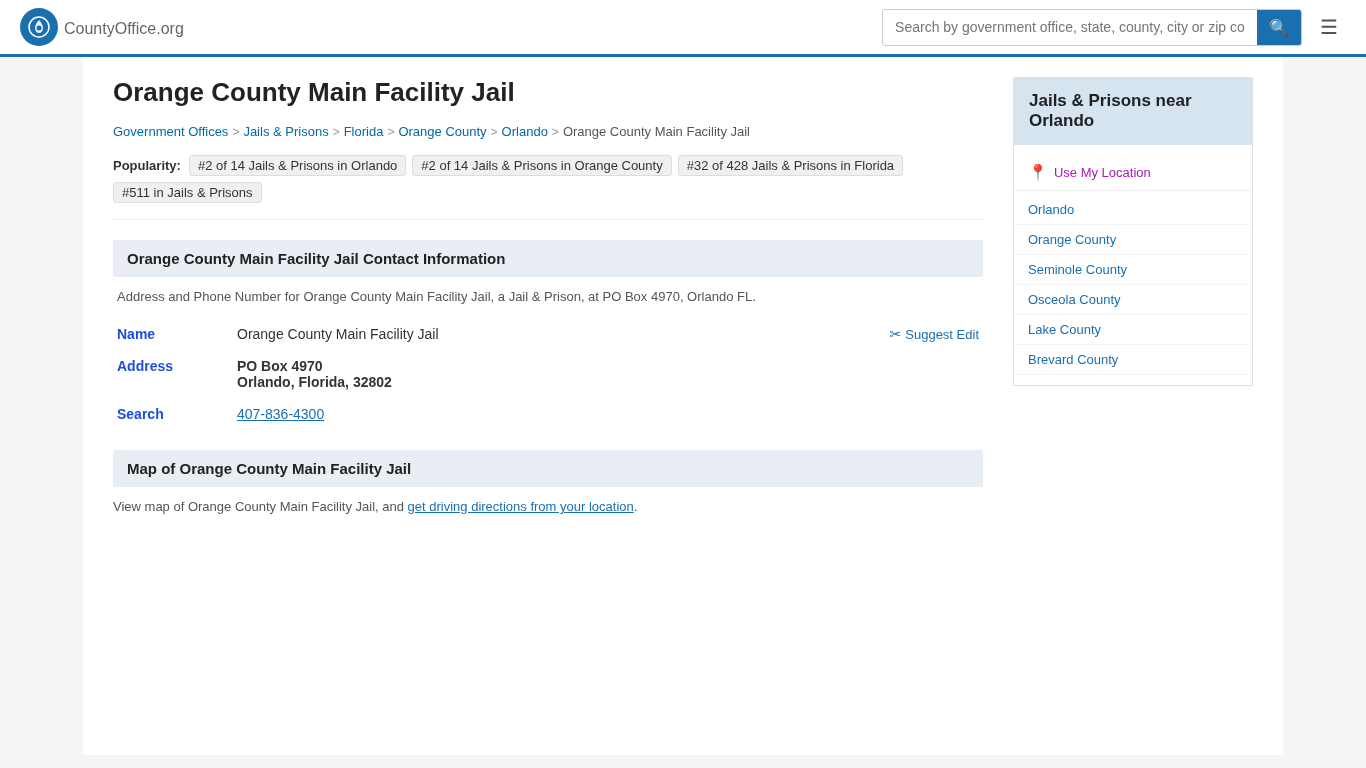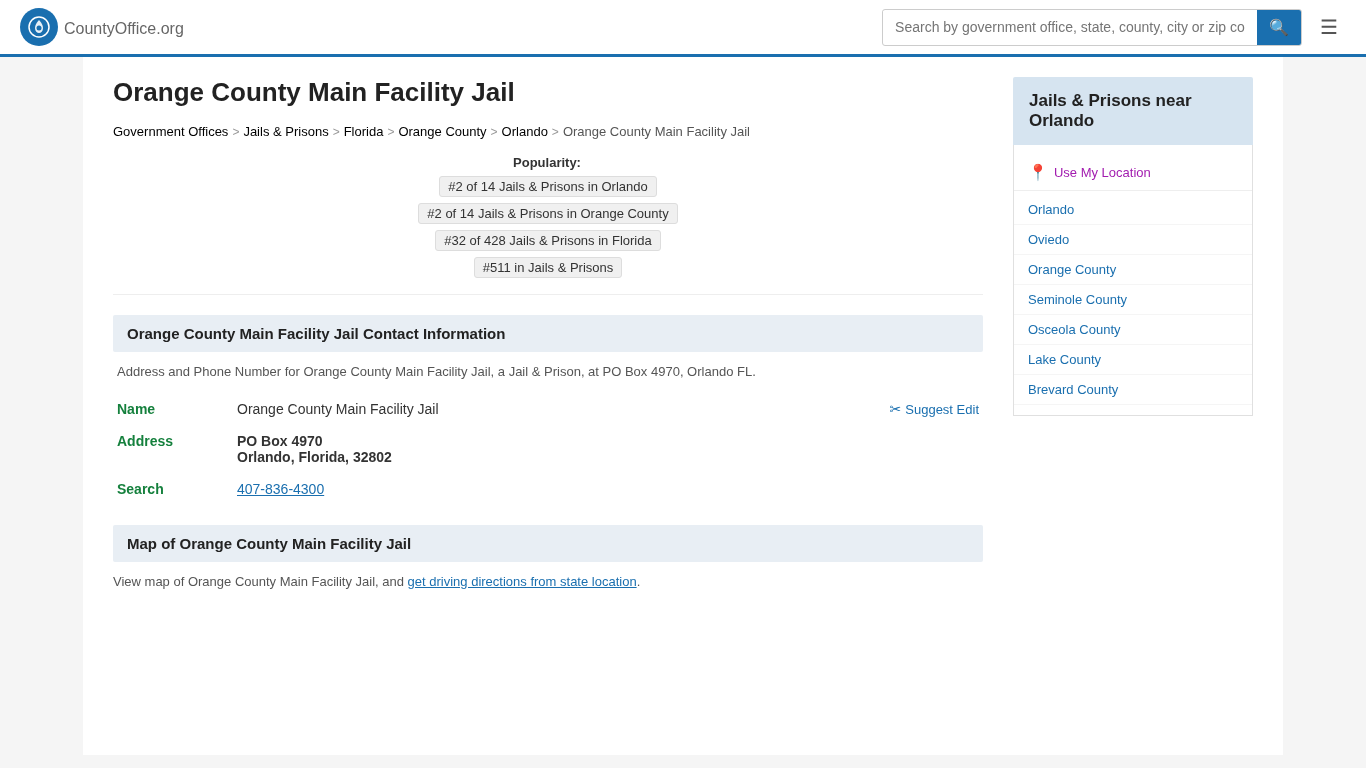--- a/index.html
+++ b/index.html
@@ -106,36 +106,35 @@
     .breadcrumb {
       display: flex;
       flex-wrap: wrap;
       align-items: center;
       gap: 4px;
       font-size: 13px;
       color: #555;
       margin-bottom: 16px;
     }
     .breadcrumb a {
-      color: #000000;
+      color: #0369a1;
       text-decoration: none;
     }
     .breadcrumb .sep { color: #999; font-size: 12px; }
 
     
     .popularity-bar {
       display: flex;
       flex-wrap: wrap;
       align-items: center;
       gap: 6px;
       margin-bottom: 20px;
       font-size: 13px;
       border-bottom: 1px solid #eee;
       padding-bottom: 16px;
-      flex-direction: column;
     }
     .popularity-label {
       font-weight: bold;
       margin-right: 2px;
     }
     .popularity-item {
       background: #f0f0f0;
       border: 1px solid #ddd;
       border-radius: 3px;
       padding: 2px 8px;
@@ -169,21 +168,21 @@
       border-collapse: collapse;
     }
     .info-table tr td {
       padding: 8px 4px;
       vertical-align: top;
       font-size: 14px;
     }
     .info-table tr td:first-child {
       font-weight: bold;
       width: 120px;
-      color: #15803d;
+      color: #1d4ed8;
       margin-left: 12px;
     }
     .info-table tr td:last-child {
       color: #333;
     }
     .info-table .address-line {
       display: block;
       font-weight: bold;
     }
     .phone-link {
@@ -339,35 +338,34 @@
             <a href="#" class="phone-link">407-836-4300</a>
           </td>
         </tr>
       </tbody>
         </table>
     </div>
 
     <div class="section">
       <div class="section-header">Map of Orange County Main Facility Jail</div>
       <p class="map-desc">
-        <span>View map of Orange County Main Facility Jail, and </span><a href="#">get driving directions from state location</a><span>.</span>
+        <span>View map of Orange County Main Facility Jail, and </span><a href="#">get driving directions from your location</a><span>.</span>
       </p>
     </div>
 
   </div>
 
   <aside class="sidebar">
     <div class="sidebar-header">Jails &amp; Prisons near Orlando</div>
     <div class="sidebar-content">
       <div class="sidebar-use-location">
         <span class="location-pin">📍</span>
         <a href="#">Use My Location</a>
       </div>
       <a href="#" class="sidebar-link">Orlando</a>
-      <a href="#" class="sidebar-link">Oviedo</a>
       <a href="#" class="sidebar-link">Orange County</a>
       <a href="#" class="sidebar-link">Seminole County</a>
       <a href="#" class="sidebar-link">Osceola County</a>
       <a href="#" class="sidebar-link">Lake County</a>
       <a href="#" class="sidebar-link">Brevard County</a>
     </div>
   </aside>
 
 </div>
 

